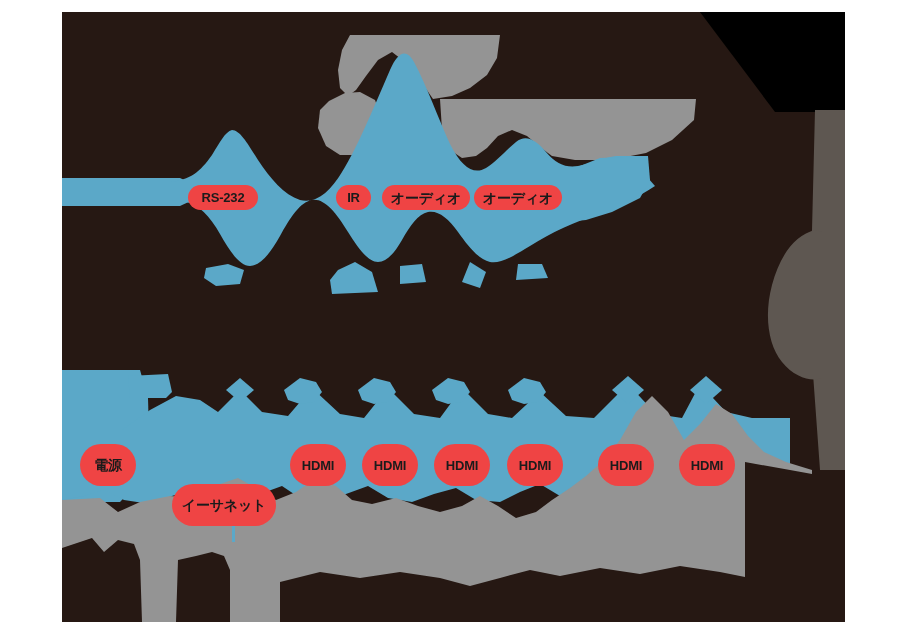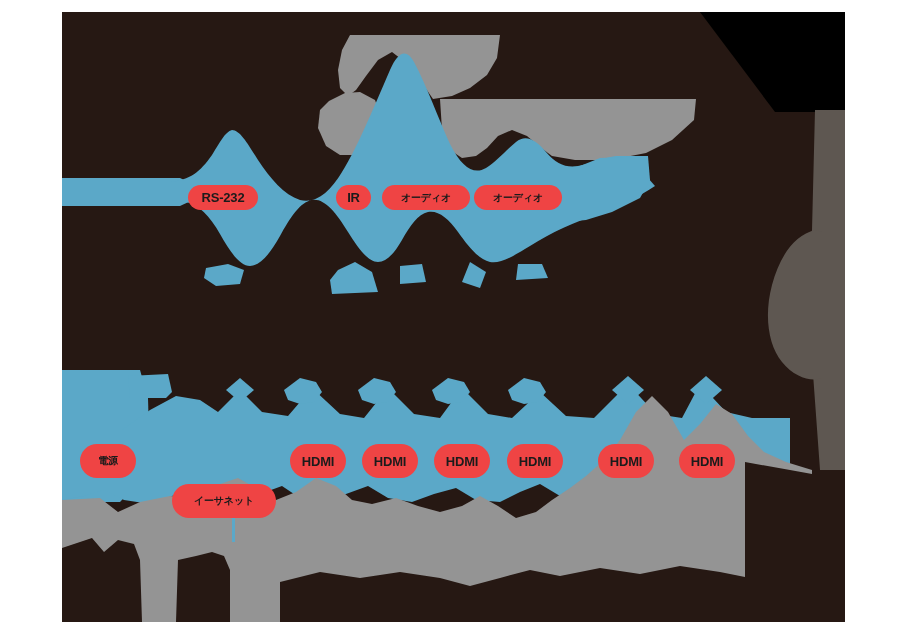--- a/index.html
+++ b/index.html
@@ -41,25 +41,25 @@
     user-select: none;
   }
   .callout.latin {
     font-family: "Liberation Sans", "DejaVu Sans", sans-serif;
     font-weight: bold;
     font-size: 13px;
   }
   .callout.jp {
     font-family: "DejaVu Sans", "Liberation Sans", sans-serif;
     font-weight: bold;
-    font-size: 10px;
+    font-size: 14px;
     align-items: center;
   }
   .callout-row-top { height: 25px; }
-  .callout-row-bottom { height: 34px; }
+  .callout-row-bottom { height: 42px; }
 </style>
 </head>
 <body>
 
 <div id="stage">
 
   <svg id="panel-svg" viewBox="0 0 900 632" preserveAspectRatio="none">
 
     <rect x="62" y="12" width="783" height="610" fill="#261813"></rect>
 

